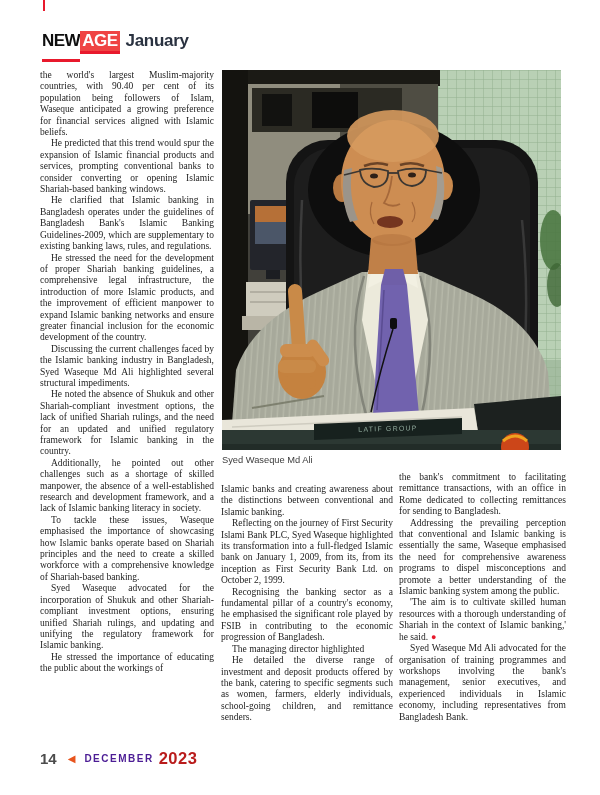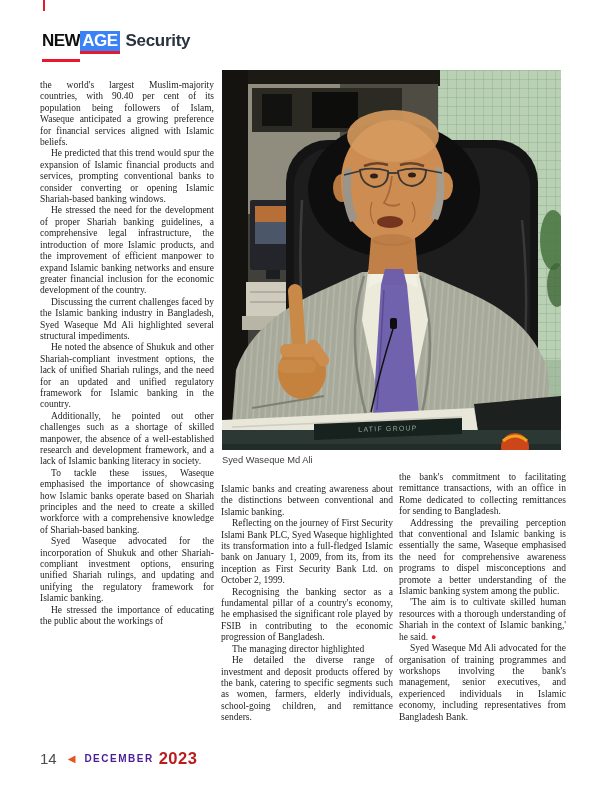--- a/index.html
+++ b/index.html
@@ -4,63 +4,64 @@
 <style>
   html,body{margin:0;padding:0;background:#ffffff;}
   #page{position:relative;width:600px;height:795px;background:#ffffff;overflow:hidden;
         font-family:"Liberation Serif", serif;}
   .crop-mark{position:absolute;left:43px;top:0;width:2px;height:11px;background:#e8192c;}
 
   
   .masthead{position:absolute;left:42px;top:31px;display:flex;align-items:flex-start;
             font-family:"Liberation Sans", sans-serif;font-weight:bold;font-size:17px;line-height:20px;}
   .logo-new{color:#0e0e0e;letter-spacing:-0.5px;border-bottom:3px solid #e8192c;padding-bottom:8px;}
-  .logo-age{color:#ffffff;background:#3b82f6;letter-spacing:-0.5px;padding:0 2px;border-bottom:3px solid #e8192c;}
+  .logo-age{color:#ffffff;background:#ef4444;letter-spacing:-0.5px;padding:0 2px;border-bottom:3px solid #e8192c;}
   .logo-business{color:#2a3240;margin-left:6px;letter-spacing:-0.3px;}
 
   
   .col{position:absolute;color:#1c1c1c;font-size:9.5px;line-height:11.4px;text-align:justify;
        hyphens:auto;-webkit-hyphens:auto;overflow:hidden;}
   .col p{margin:0;text-indent:11px;}
   .col p:first-child{text-indent:0;}
-  #col1{left:40px;top:80px;width:174px;height:682px;}
+  #col1{left:40px;top:70px;width:174px;height:682px;}
   #col2{left:221px;top:484px;width:172px;height:268px;}
   #col3{left:399px;top:472px;width:167px;height:278px;}
   .end-dot{color:#e8192c;font-size:9px;margin-left:3px;}
 
   
   .photo-wrap{position:absolute;left:222px;top:70px;width:339px;height:380px;overflow:hidden;}
   .photo-wrap svg{display:block;width:100%;height:100%;}
   .photo-caption{position:absolute;left:222px;top:455px;width:339px;text-align:left;
                  font-family:"Liberation Sans", sans-serif;font-size:9.3px;color:#3c3c3c;}
 
   
   .footer{position:absolute;left:40px;top:749px;display:flex;align-items:center;
           font-family:"Liberation Sans", sans-serif;}
-  .page-number{font-size:15px;font-weight:normal;color:#4c4c4c;}
+  .page-number{font-size:15px;font-weight:bold;color:#4c4c4c;}
   .footer-arrow{font-size:10px;color:#e8541d;margin:0 9px 0 11px;}
   .footer-month{font-size:10px;font-weight:bold;letter-spacing:1.5px;color:#4c1d95;}
   .footer-year{font-size:16.5px;font-weight:bold;color:#b91c1c;margin-left:5px;letter-spacing:0.5px;}
 </style>
 </head>
 <body>
 
 <div id="page">
 
   <div class="crop-mark"></div>
 
   <div class="masthead">
     <span class="logo-new">NEW</span>
     <span class="logo-age">AGE</span>
-    <span class="logo-business">Security</span>
+    <span class="logo-business">January</span>
   </div>
 
   <div id="col1" class="col">
       <p>the world's largest Muslim-majority countries, with 90.40 per cent of its population being followers of Islam, Waseque anticipated a growing preference for financial services aligned with Islamic beliefs.</p>
       <p>He predicted that this trend would spur the expansion of Islamic financial products and services, prompting conventional banks to consider converting or opening Islamic Shariah-based banking windows.</p>
+      <p>He clarified that Islamic banking in Bangladesh operates under the guidelines of Bangladesh Bank's Islamic Banking Guidelines-2009, which are supplementary to existing banking laws, rules, and regulations.</p>
       <p>He stressed the need for the development of proper Shariah banking guidelines, a comprehensive legal infrastructure, the introduction of more Islamic products, and the improvement of efficient manpower to expand Islamic banking networks and ensure greater financial inclusion for the economic development of the country.</p>
       <p>Discussing the current challenges faced by the Islamic banking industry in Bangladesh, Syed Waseque Md Ali highlighted several structural impediments.</p>
       <p>He noted the absence of Shukuk and other Shariah-compliant investment options, the lack of unified Shariah rulings, and the need for an updated and unified regulatory framework for Islamic banking in the country.</p>
       <p>Additionally, he pointed out other challenges such as a shortage of skilled manpower, the absence of a well-established research and development framework, and a lack of Islamic banking literacy in society.</p>
       <p>To tackle these issues, Waseque emphasised the importance of showcasing how Islamic banks operate based on Shariah principles and the need to create a skilled workforce with a comprehensive knowledge of Shariah-based banking.</p>
       <p>Syed Waseque advocated for the incorporation of Shukuk and other Shariah-compliant investment options, ensuring unified Shariah rulings, and updating and unifying the regulatory framework for Islamic banking.</p>
       <p>He stressed the importance of educating the public about the workings of</p>
     </div>
 
   <div class="photo-wrap">

